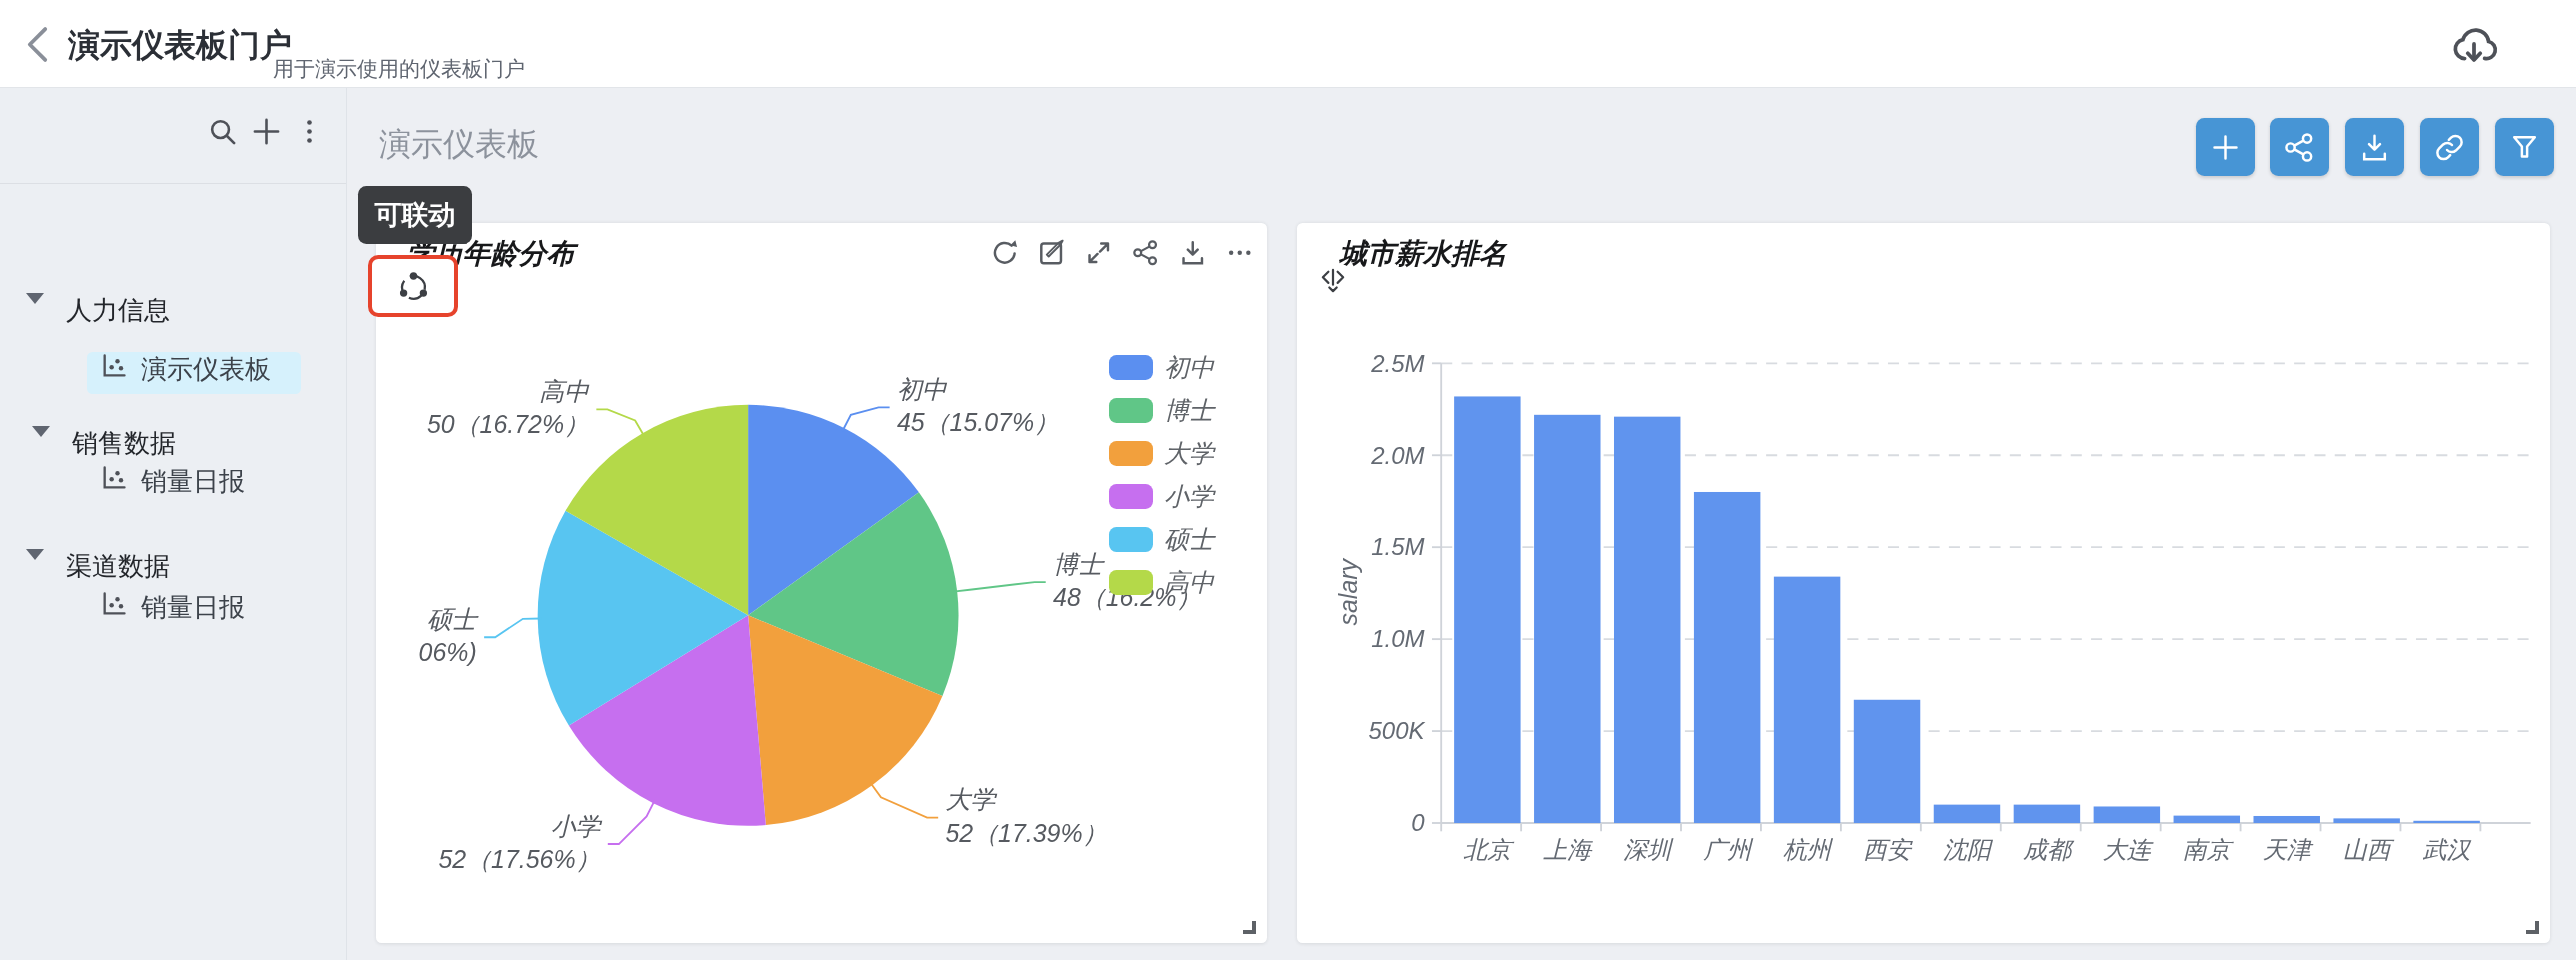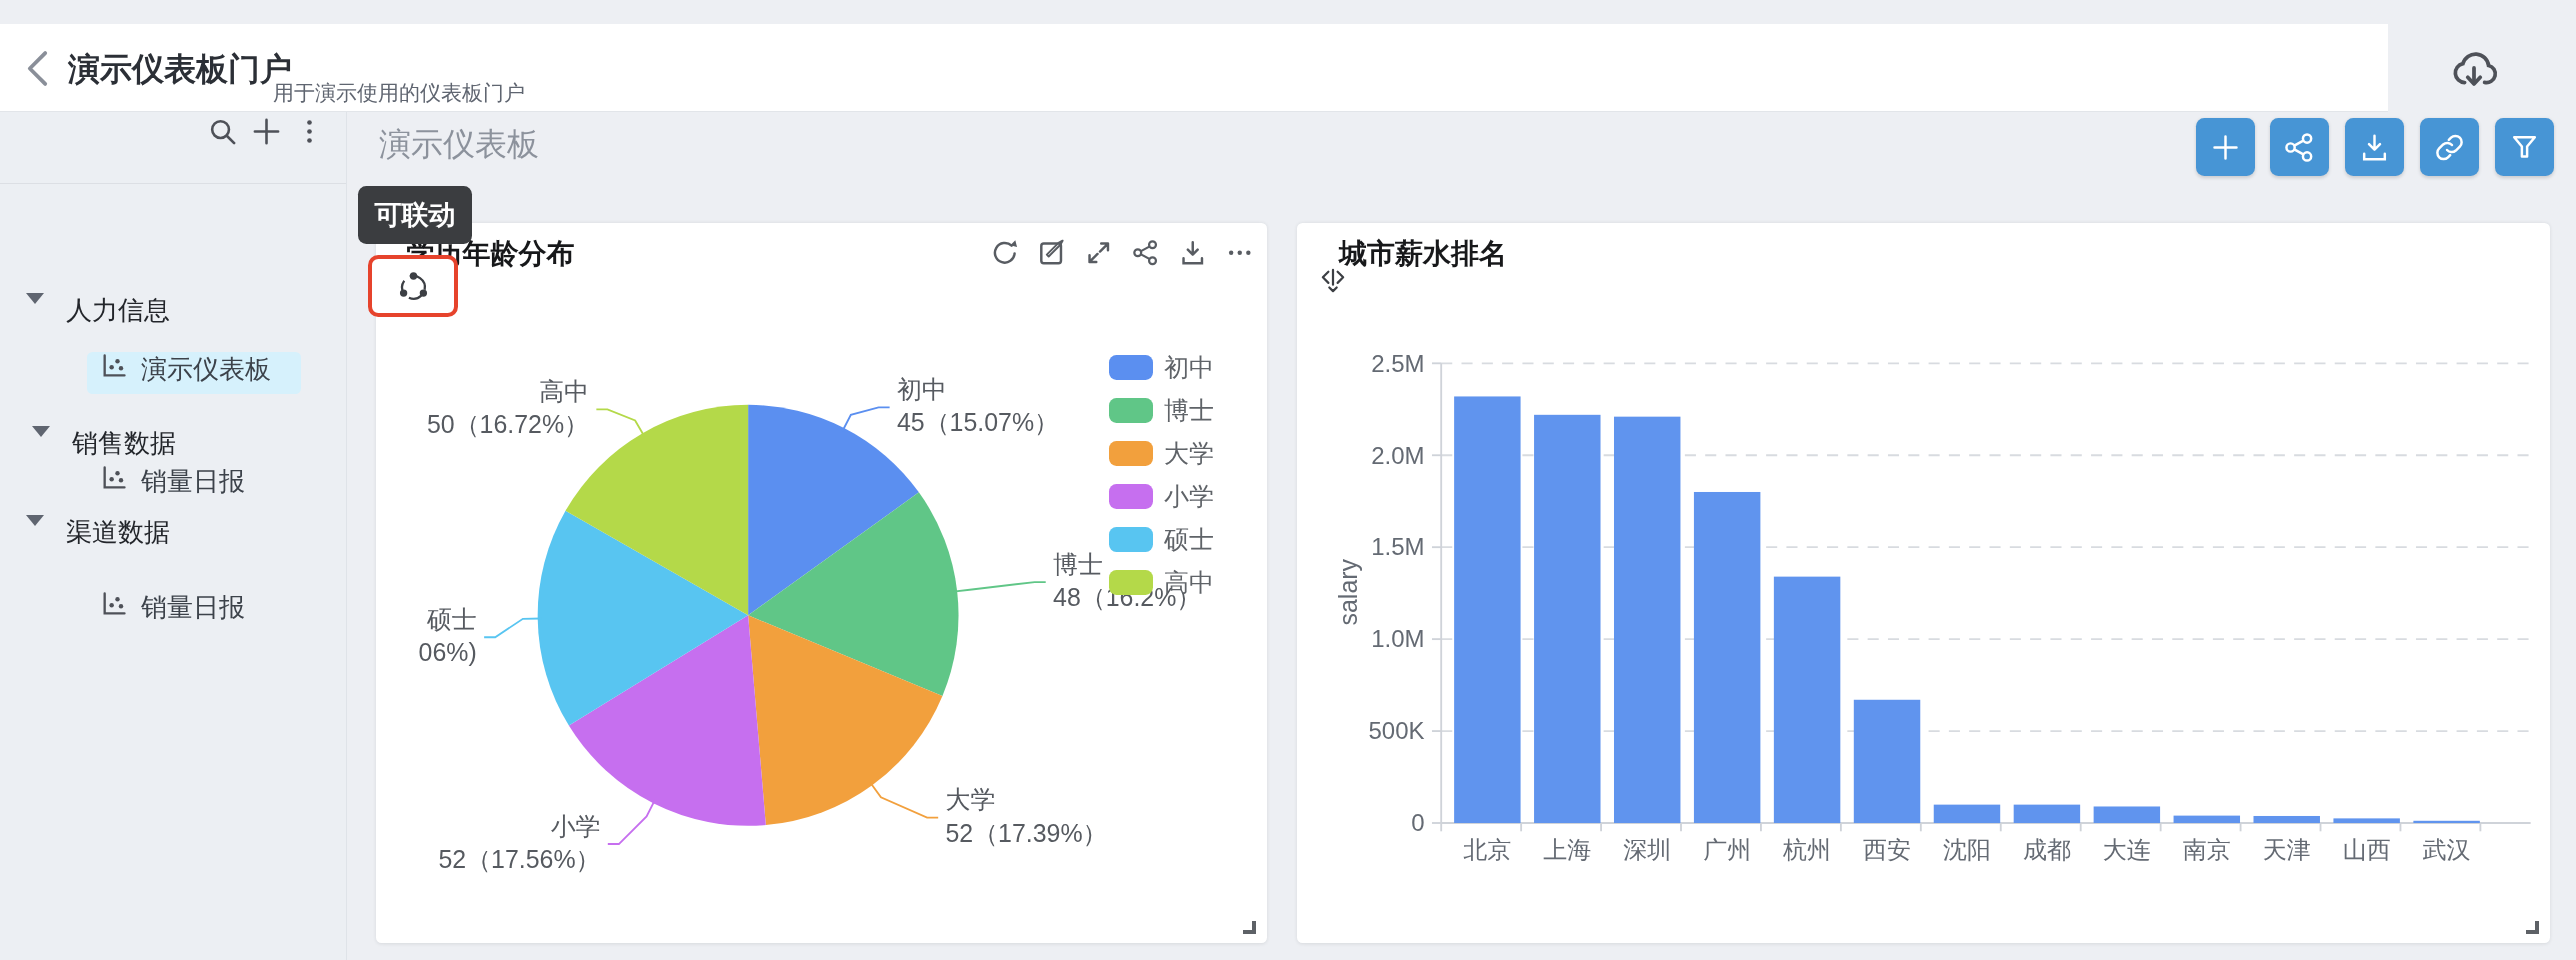--- a/index.html
+++ b/index.html
@@ -1,21 +1,21 @@
 <!DOCTYPE html>
 <html style="font-size:14.8px"><head>
 <meta charset="utf-8">
 <style>
   * { margin:0; padding:0; box-sizing:border-box; }
   html,body { width:2576px; height:960px; overflow:hidden; }
   body { font-family:"Liberation Sans","DejaVu Sans",sans-serif; background:#edeff3; }
   .stage { position:relative; width:2576px; height:960px; }
 
   
-  .hdr { position:absolute; left:0; top:0; width:2388px; height:88px; background:#fff; border-bottom:0.9px solid #e2e5e9; z-index:5;margin-top:24px; }
+  .hdr { position:absolute; left:0; top:0; width:2576px; height:88px; background:#fff; border-bottom:0.9px solid #e2e5e9; z-index:5; }
   .back { position:absolute; left:22px; top:24px; width:31px; height:41px; color:#8a8f99; cursor:pointer; }
   .hdr-title { position:absolute; left:68px; top:24px; font-size:32px; font-weight:bold; color:#2b2f36; }
   .hdr-sub { position:absolute; left:273px; top:55px; font-size:21px; color:#5f6570; }
   .cloud { position:absolute; left:2449px; top:20.3px; width:50px; height:50px; color:#4e5158; cursor:pointer; }
 
   
   .side { position:absolute; left:0; top:88px; width:347px; height:873px; background:#eceff3; border-right:0.9px solid #dfe3e8; }
   .side-tools { position:absolute; left:0; top:0; width:100%; height:96px; border-bottom:0.9px solid #dcdfe4; }
   .side-tools svg { position:absolute; top:28px; width:31px; height:31px; color:#4e5158; cursor:pointer; }
   .tree { position:absolute; left:0; top:96px; width:100%; }
@@ -24,21 +24,21 @@
   .g-label { font-size:26px; color:#23262b; }
   .c-label { font-size:26px; color:#3c424a; }
   .leaf-ic { width:28px; height:28px; margin-right:13px; color:#4e5158; flex:0 0 auto; }
   .sel { background:#d6f1fc; border-radius:5.5px; }
 
   
   .main-title { position:absolute; left:379px; top:123px; font-size:32px; color:#8c929c; }
   .pbtn { position:absolute; top:118px; width:59px; height:58px; background:#4795d5; border-radius:8.3px; color:#fff; box-shadow:0 1.8px 3.7px rgba(0,0,0,.15); cursor:pointer; display:flex; align-items:center; justify-content:center; }
   .pbtn svg { width:33px; height:33px; }
 
-  .card { position:absolute; top:223px; height:720px; background:#fff; border-radius:5.5px; box-shadow:0 0.9px 3.7px rgba(31,35,41,.10); }
+  .card { position:absolute; top:223px; height:720px; background:#fff; border-radius:5.5px; box-shadow:0 0.9px 3.7px rgba(31,35,41,.10);font-style:italic; }
   .card-pie { left:376px; width:891px; }
   .card-bar { left:1297px; width:1253px;padding-left:33px; }
   .card-title { position:absolute; left:30.5px; top:12px; font-size:28px; font-weight:bold; color:#17181a; }
   .card-bar .card-title { left:42px; }
   .card-icons { position:absolute; right:13px; top:14.8px; display:flex; gap:17.5px; color:#585c62; }
   .card-icons svg { width:29.5px; height:29.5px; cursor:pointer; }
   .drill { position:absolute; left:24px; top:44px; width:24px; height:28px; color:#3c3f44; cursor:pointer; }
   .chart-svg { position:absolute; left:0; top:0; width:100%; height:100%; }
   .pie-label { font-size:27px; fill:#565a60; }
   .legend { position:absolute; left:733px; top:123px; }
@@ -105,21 +105,21 @@
       </div>
       <div class="trow" style="left:100px; top:280px;">
         <svg class="leaf-ic" viewBox="0 0 24 24">
           <path d="M4 3 v17 h17" fill="none" stroke="currentColor" stroke-width="2" stroke-linecap="round"></path>
           <circle cx="10" cy="13" r="1.9" fill="currentColor"></circle>
             <circle cx="15" cy="8" r="1.9" fill="currentColor"></circle>
             <circle cx="18" cy="14" r="1.9" fill="currentColor"></circle>
         </svg>
         <span class="c-label">销量日报</span>
       </div>
-      <div class="trow" style="left:26px; top:331px;">
+      <div class="trow" style="left:26px; top:365px;">
         <span class="caret"></span>
         <span class="g-label">渠道数据</span>
       </div>
       <div class="trow" style="left:100px; top:406px;">
         <svg class="leaf-ic" viewBox="0 0 24 24">
           <path d="M4 3 v17 h17" fill="none" stroke="currentColor" stroke-width="2" stroke-linecap="round"></path>
           <circle cx="10" cy="13" r="1.9" fill="currentColor"></circle>
             <circle cx="15" cy="8" r="1.9" fill="currentColor"></circle>
             <circle cx="18" cy="14" r="1.9" fill="currentColor"></circle>
         </svg>

